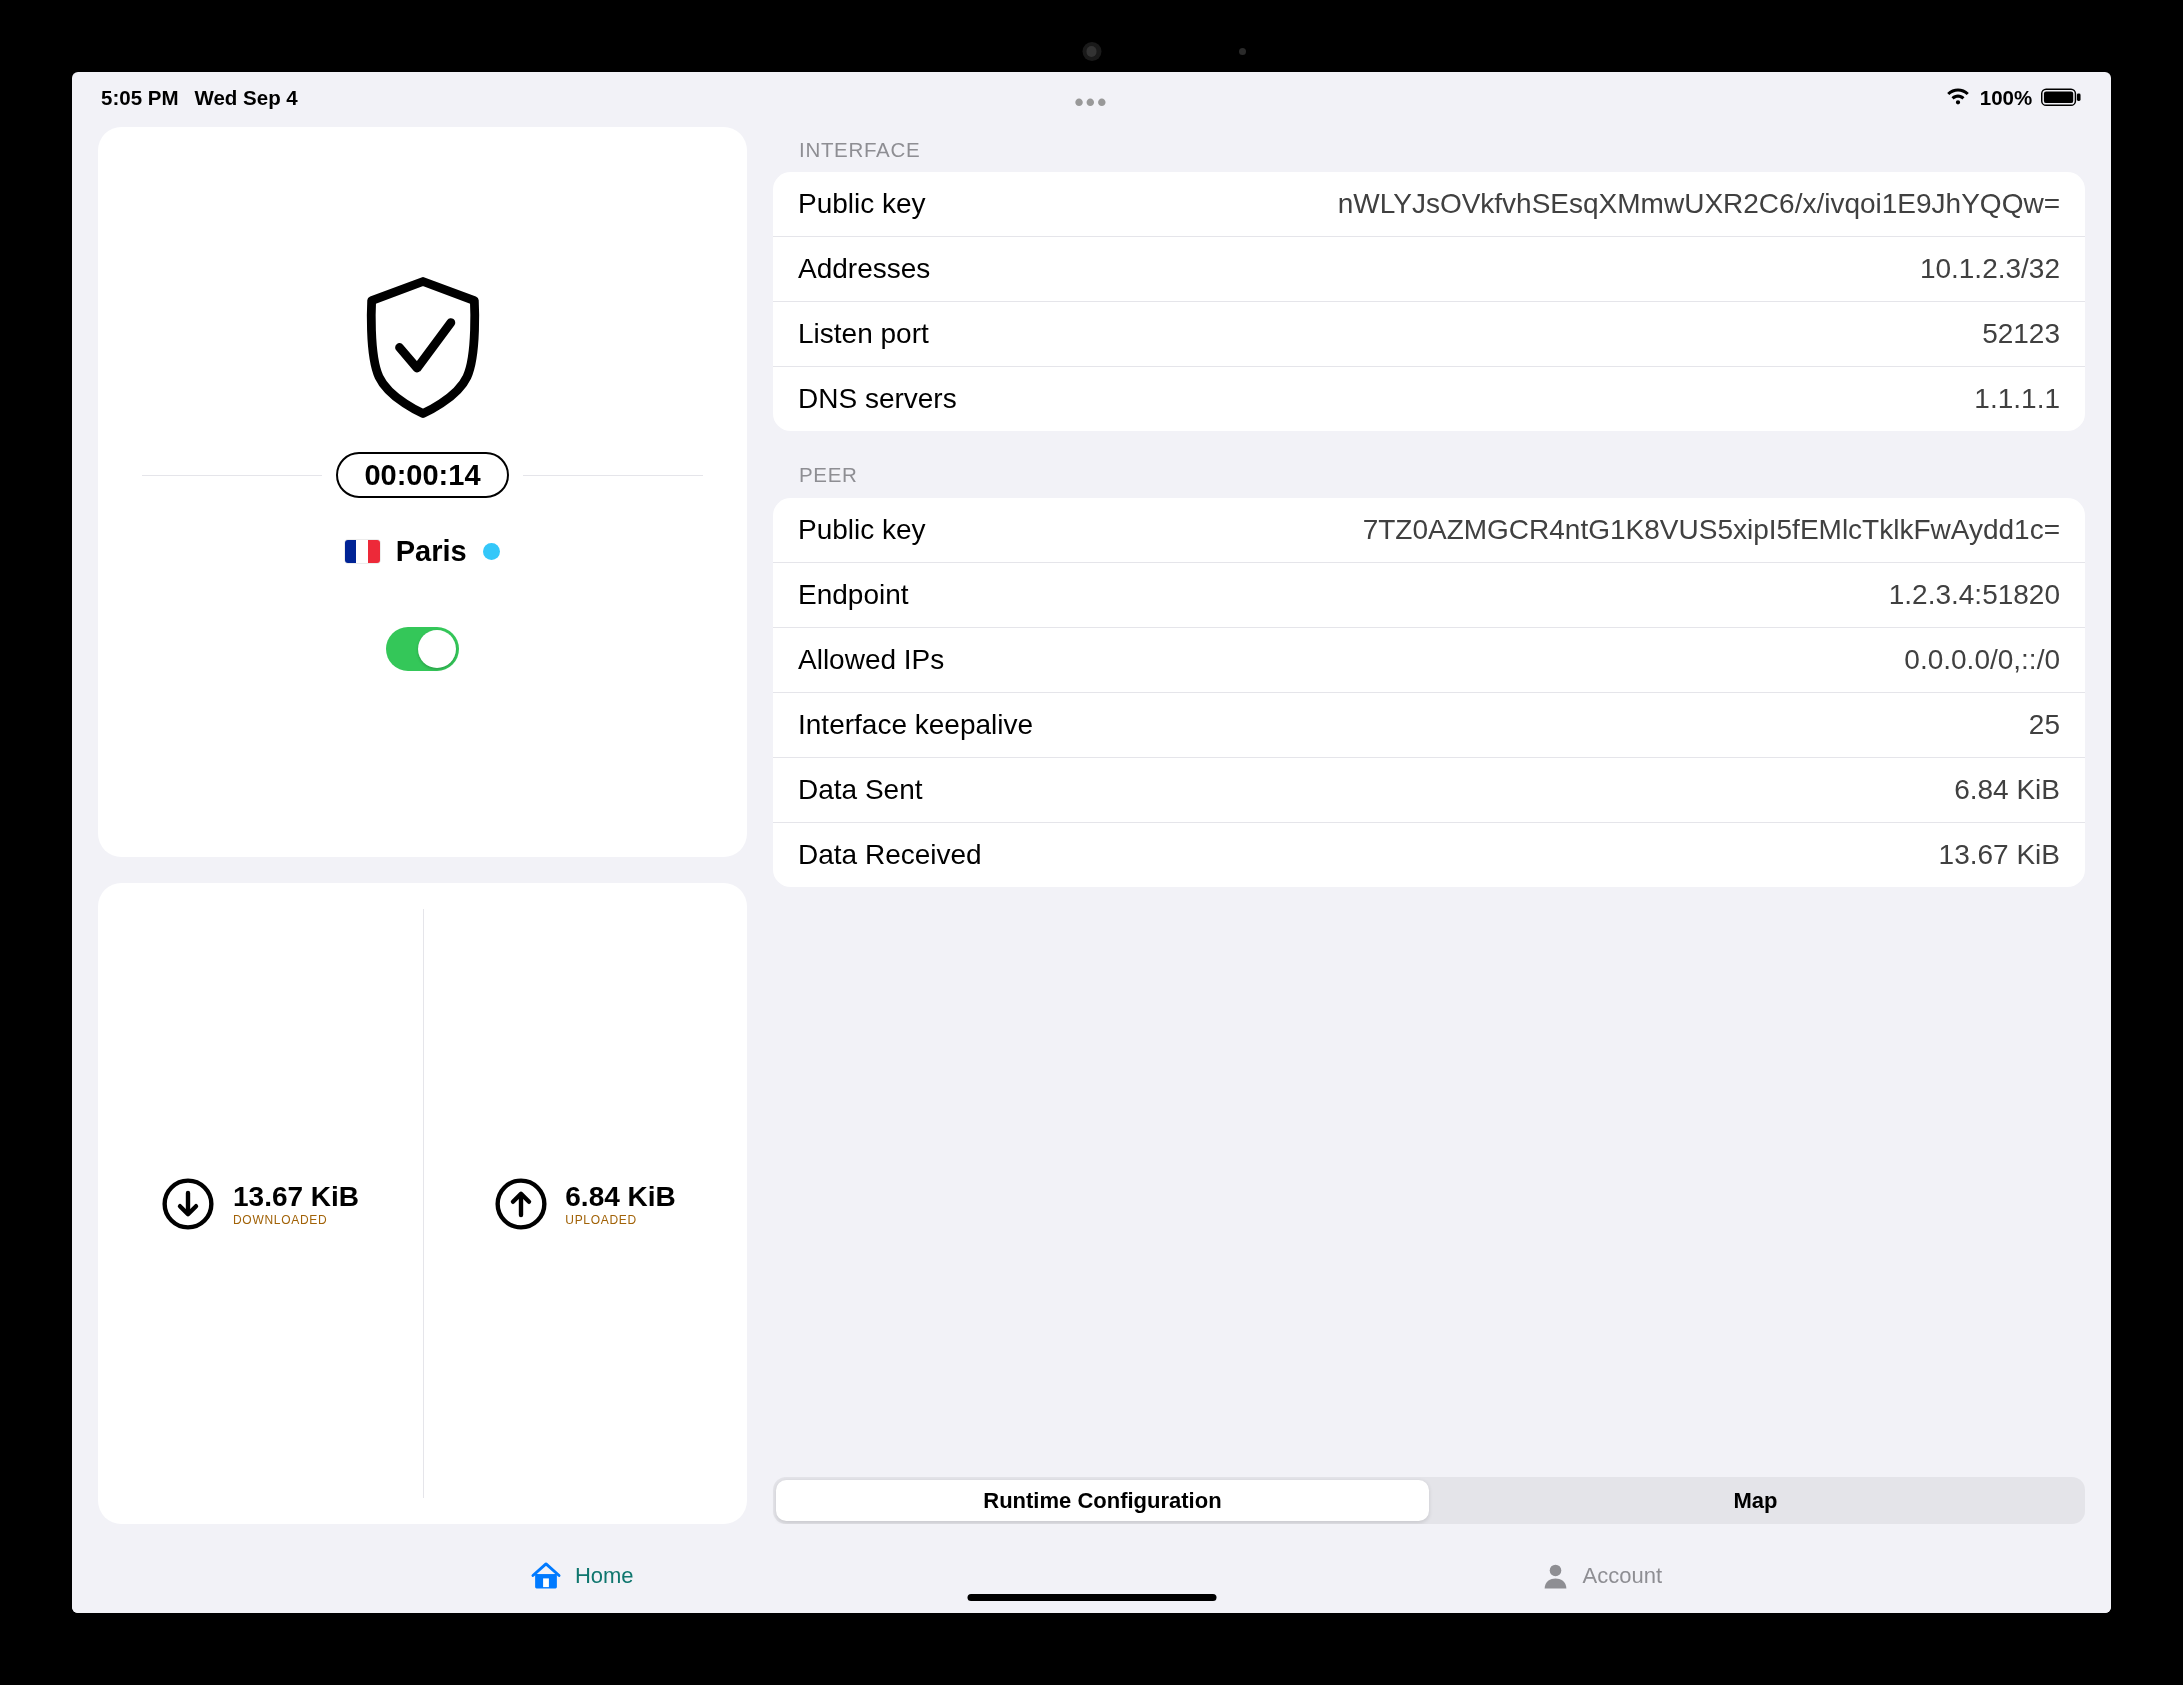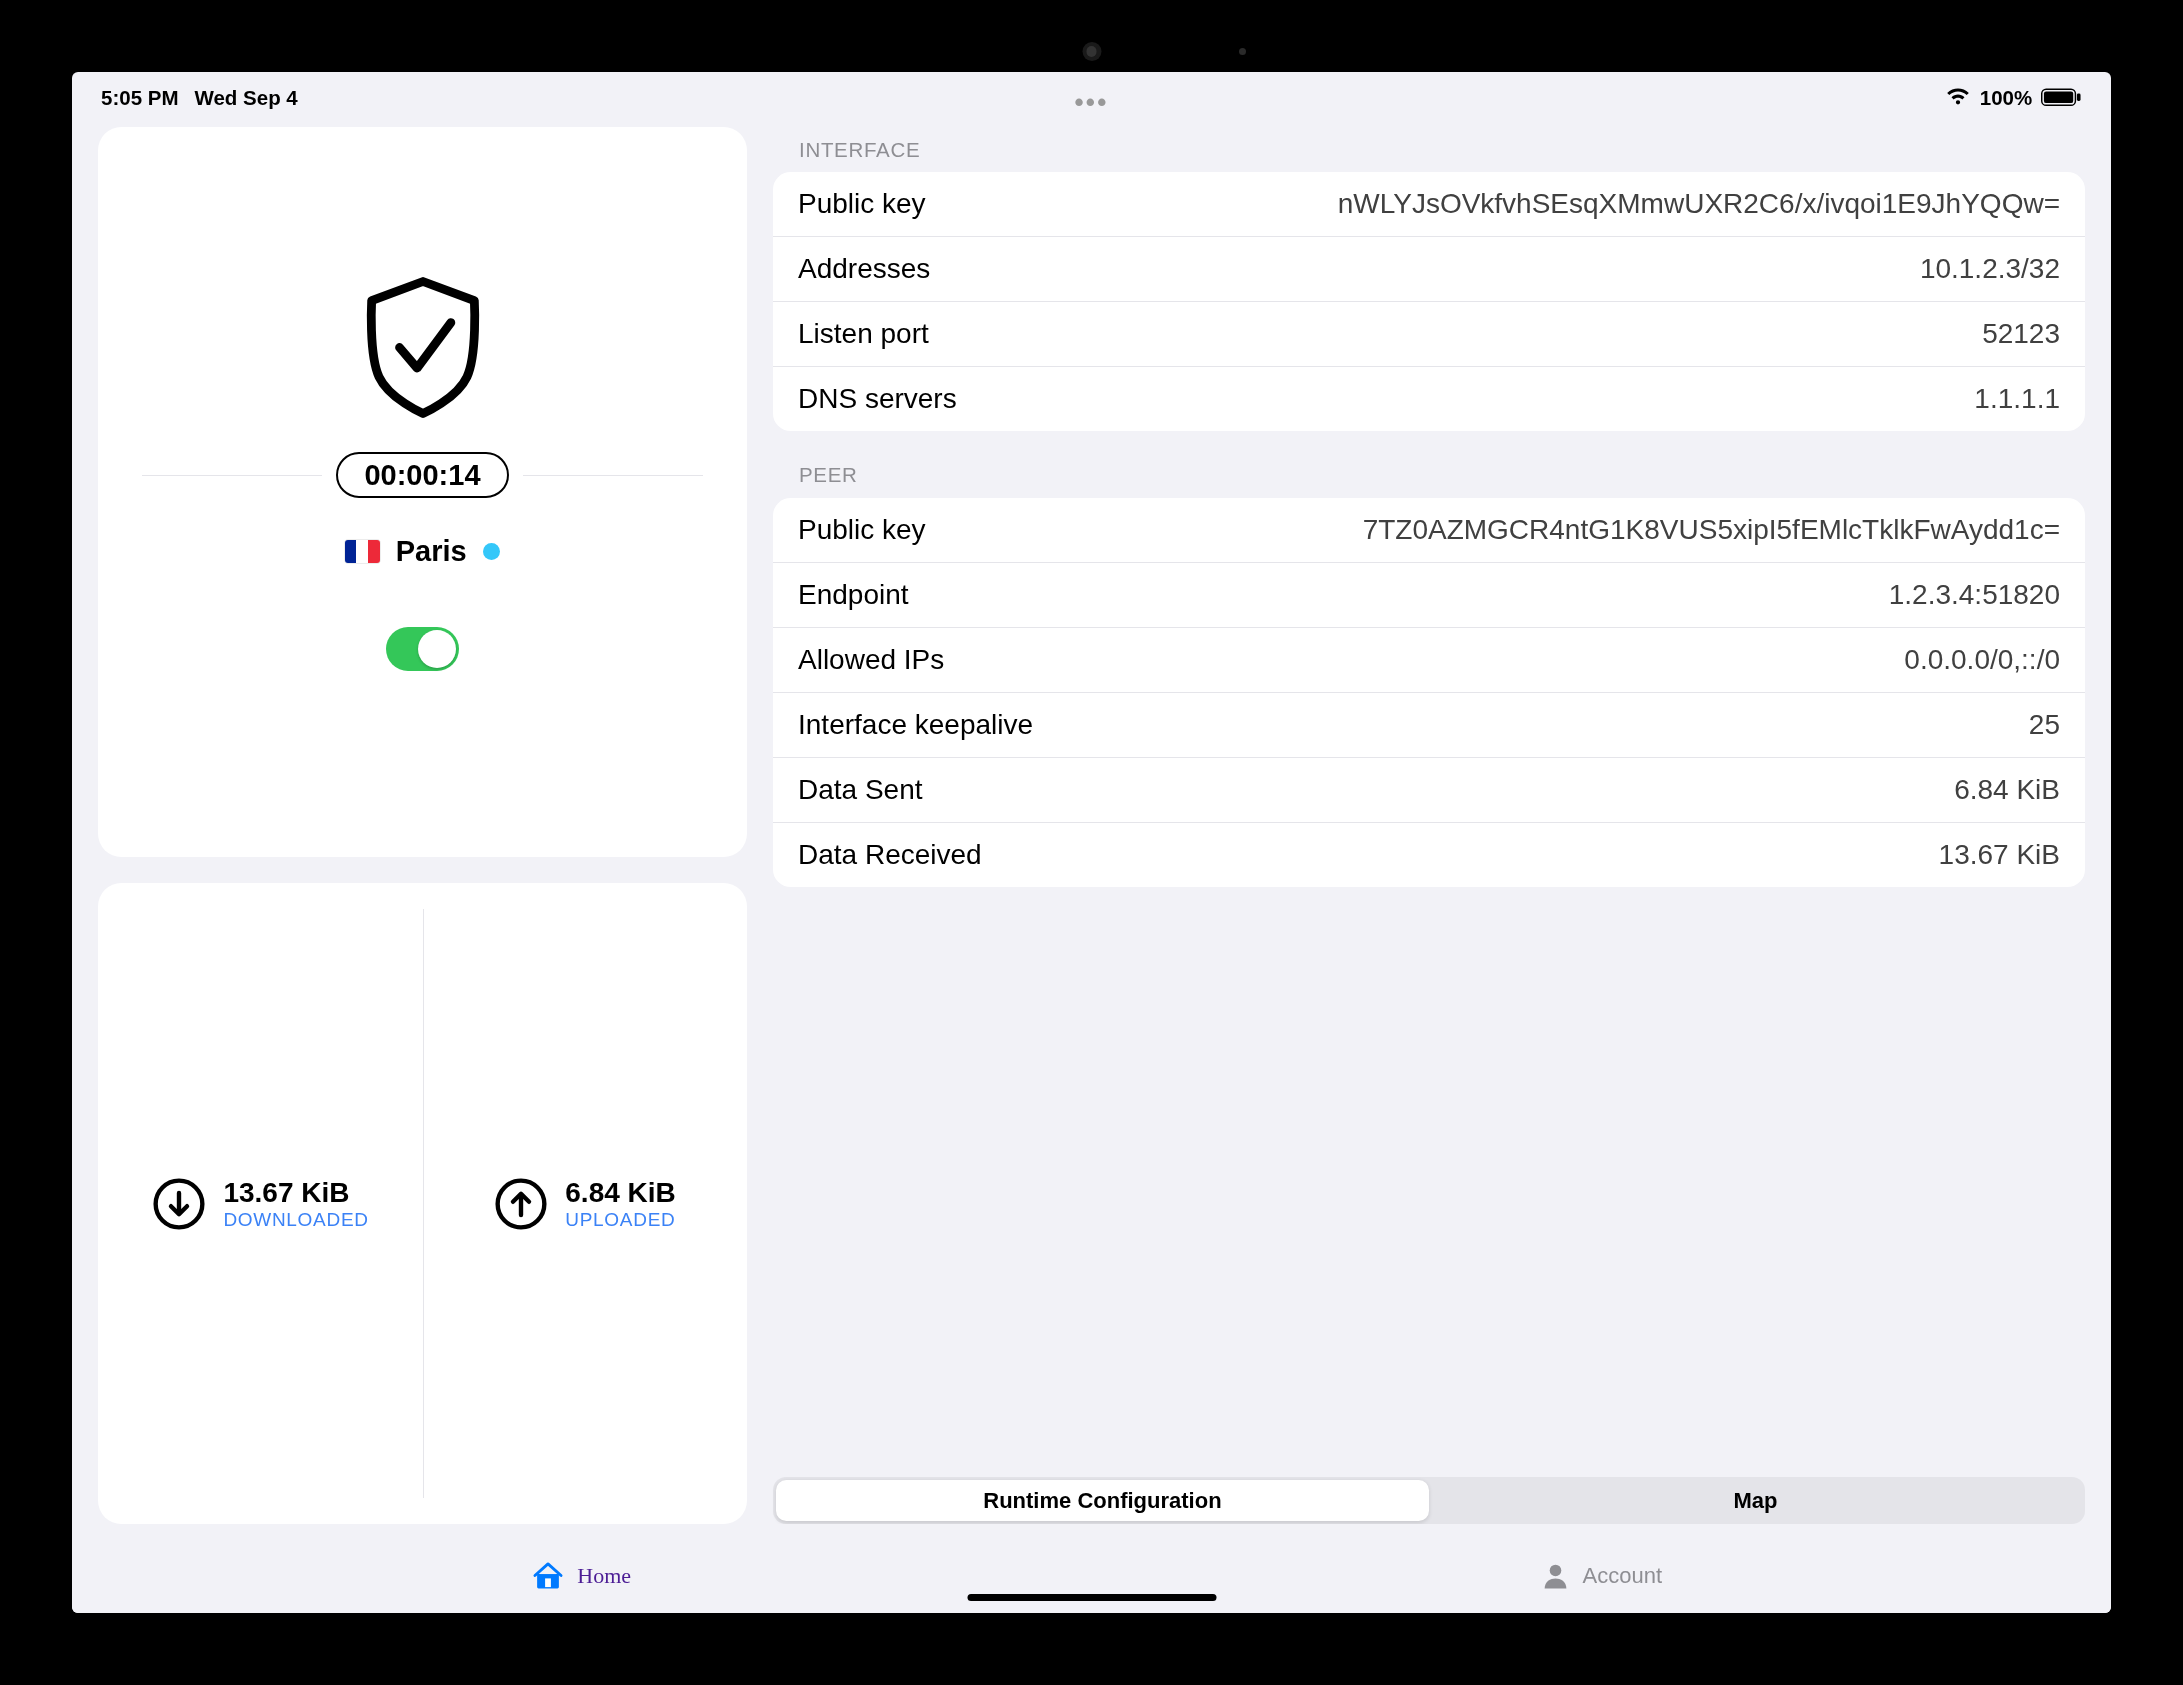--- a/index.html
+++ b/index.html
@@ -199,21 +199,21 @@
     display:flex;
     align-items:center;
     justify-content:center;
     gap:17.6px;
   }
   .stat-icon{
     width:54px;height:54px;
   }
   .stat-text{ display:flex; flex-direction:column; }
   .stat-value{ font-size:28px; font-weight:700; }
-  .stat-label{ font-size:19px; color:#3b82f6; letter-spacing:0.7px; margin-top:0;}
+  .stat-label{ font-size:12px; color:#a16207; letter-spacing:0.7px; margin-top:0;}
 
   
   .section-header{
     font-size:20.5px;
     color:#8e8e93;
     text-transform:uppercase;
     letter-spacing:0.7px;
     padding:10.3px 26px 10.3px;
   }
   .list-group{
@@ -271,21 +271,21 @@
   }
   .tab{
     flex:1;
     display:flex;
     align-items:center;
     justify-content:center;
     gap:13px;
     color:#8e8e93;
     font-size:22px;
   }
-  .tab.active{ color:#4c1d95;font-family:Liberation Serif, serif; }
+  .tab.active{ color:#0f766e; }
   .tab svg{ display:block; }
 
   
   .home-indicator{
     position:absolute;
     bottom:11.7px;
     left:50%;
     transform:translateX(-50%);
     width:249px;
     height:7.3px;

